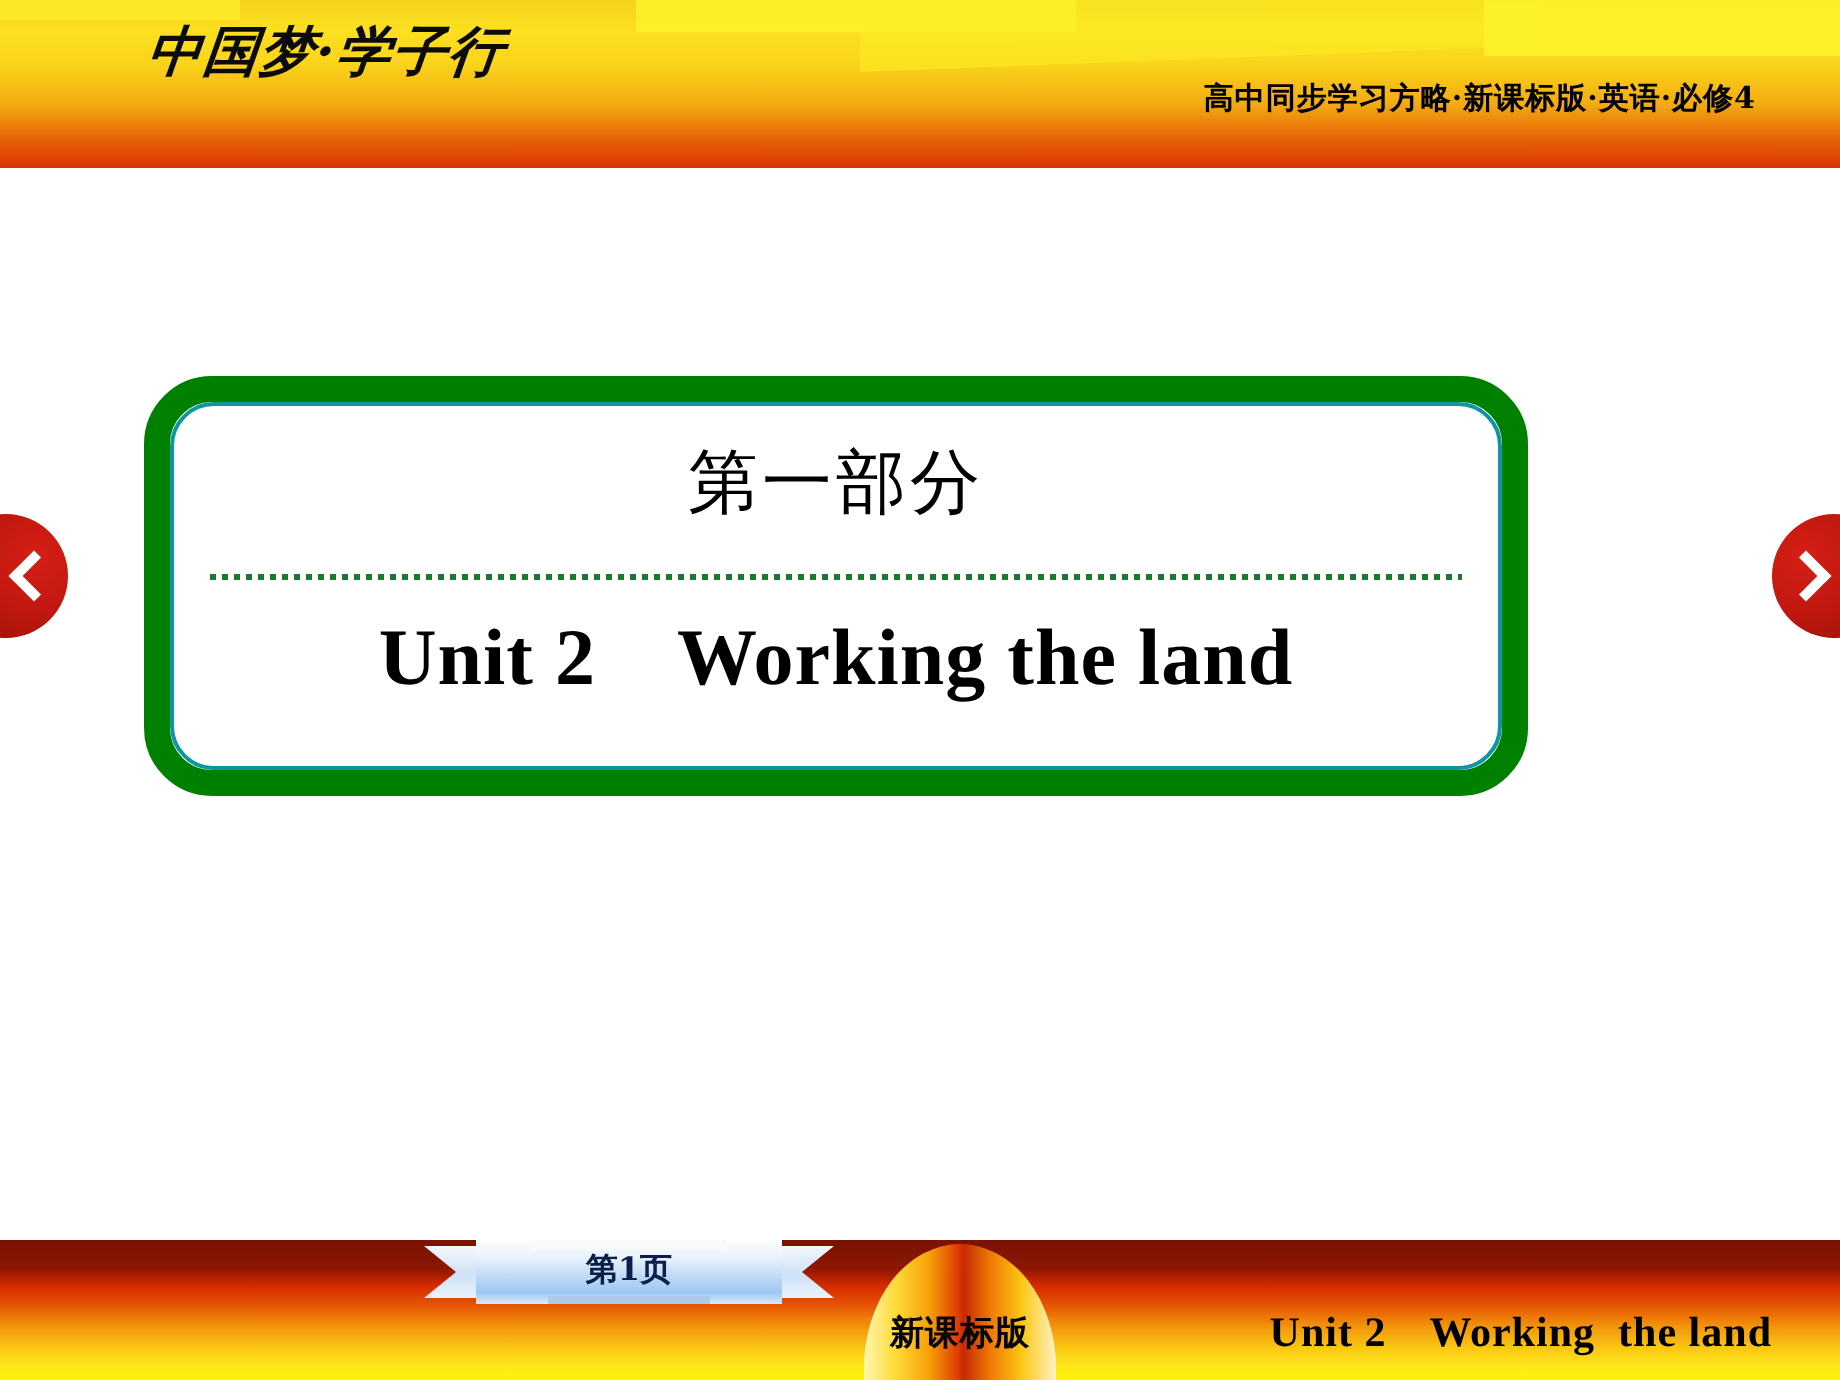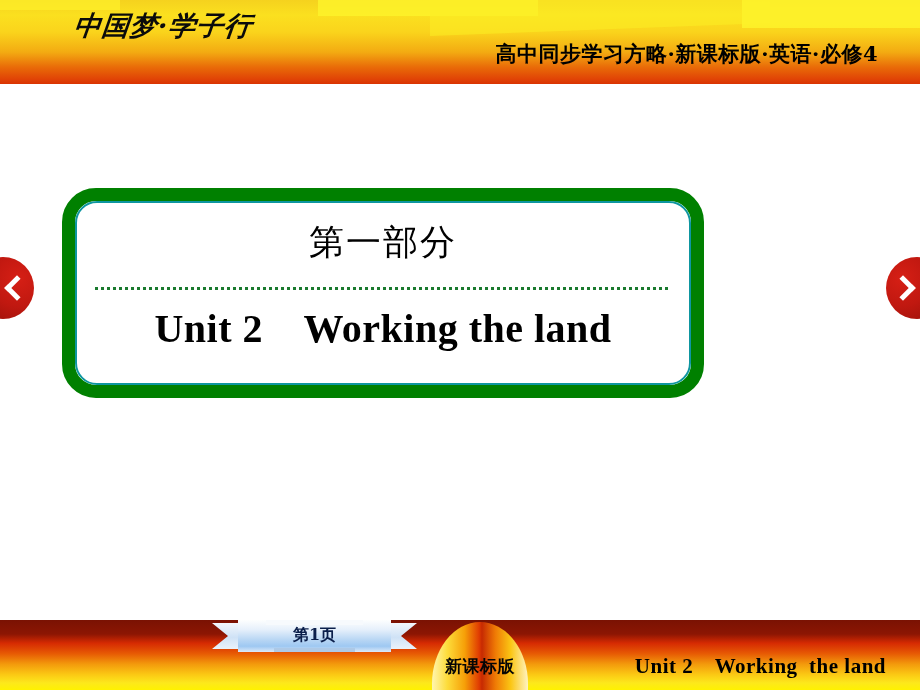--- a/index.html
+++ b/index.html
@@ -82,21 +82,21 @@
     color: #0b0b0b;
     letter-spacing: 1px;
     white-space: nowrap;
     transform: skewX(-6deg);
   }
   .book-title {
     position: absolute;
     right: 42px;
     top: 40px;
     font-family: "DejaVu Serif", serif;
-    font-size: 21px;
+    font-size: 15px;
     font-weight: bold;
     color: #000000;
     white-space: nowrap;
     letter-spacing: 0.5px;
   }
 
   
   .nav-arrow {
     position: absolute;
     top: 257px;
@@ -136,23 +136,23 @@
   }
   .nav-right .chev {
     right: 8px;
     border-width: 5px 5px 0 0;
     transform: rotate(45deg);
   }
 
   
   .title-box {
     position: absolute;
-    left: 62px;
+    left: 72px;
     top: 188px;
-    width: 642px;
+    width: 692px;
     height: 210px;
     box-sizing: border-box;
     border: 13px solid #008000;
     border-radius: 34px;
     background: #ffffff;
   }
   .title-box-inner {
     position: absolute;
     left: 0;
     top: 0;

